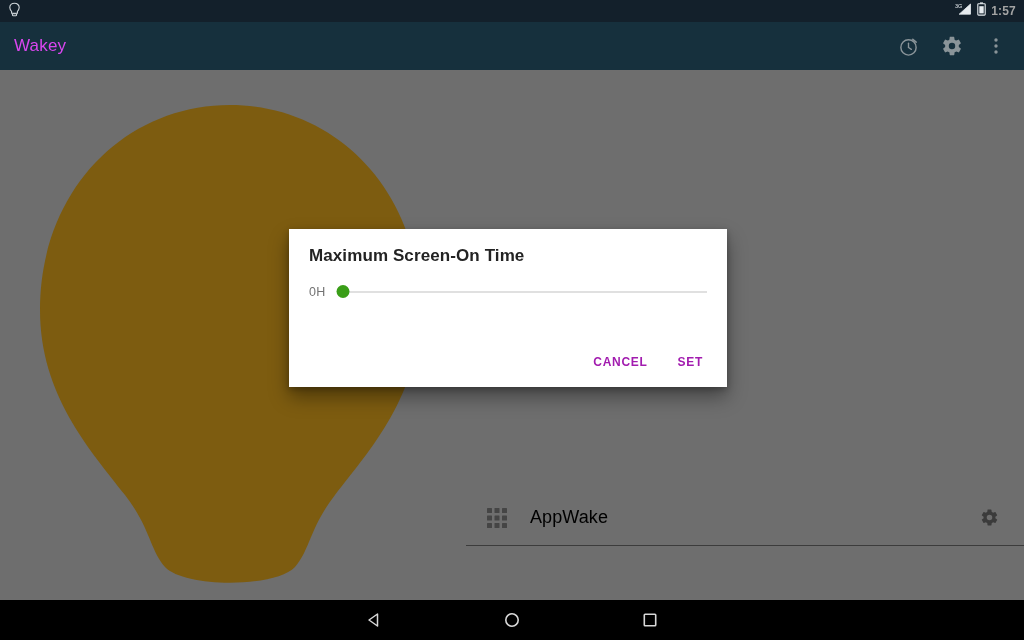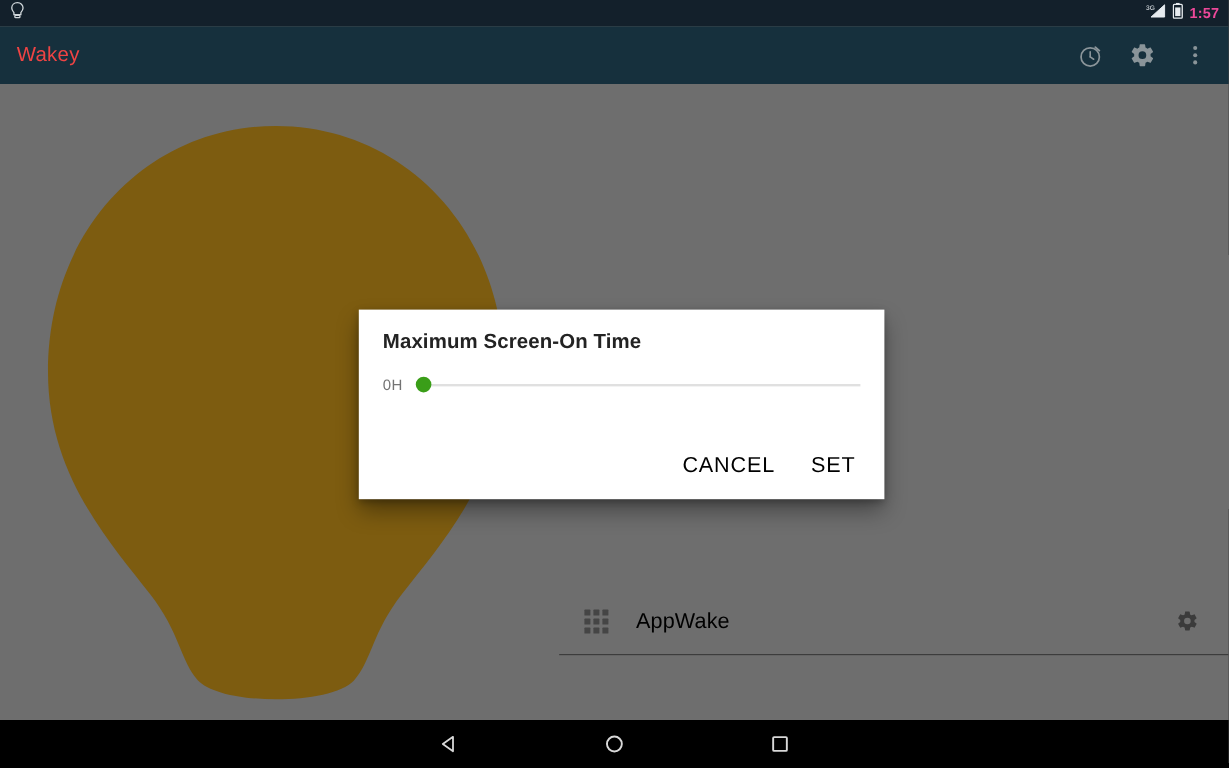--- a/index.html
+++ b/index.html
@@ -27,41 +27,41 @@
     background: #13202b;
     display: flex;
     align-items: center;
     justify-content: space-between;
     padding: 0 8px;
     box-sizing: border-box;
   }
   #status-left { display: flex; align-items: center; gap: 6px; }
   #status-right { display: flex; align-items: center; gap: 5px; }
   .status-clock {
-    color: #ec4899;
+    color: #a3a3a3;
     font-size: 12px;
     font-weight: bold;
     letter-spacing: 0.2px;
     line-height: 22px;
   }
 
   
   #app-bar {
     position: absolute;
     left: 0; top: 22px;
     width: 1024px;
     height: 48px;
     background: #16303d;
     display: flex;
     align-items: center;
     box-sizing: border-box;
     padding: 0 10px 0 14px;
   }
   #app-title {
-    color: #ef4444;
+    color: #d946ef;
     font-size: 17px;
     font-weight: normal;
     letter-spacing: 0.2px;
     flex: 1;
   }
   .appbar-actions { display: flex; align-items: center; gap: 8px; }
   .appbar-btn {
     width: 36px; height: 36px;
     display: flex; align-items: center; justify-content: center;
   }
@@ -124,28 +124,27 @@
 
   
   #scrim {
     position: absolute;
     left: 0; top: 0;
     width: 1024px; height: 640px;
     background: transparent;
   }
   #dialog {
     position: absolute;
-    left: 299px;
+    left: 289px;
     top: 229px;
     width: 438px;
     height: 158px;
     background: #ffffff;
     box-shadow: 0 10px 18px rgba(0,0,0,0.38), 0 2px 6px rgba(0,0,0,0.25);
     box-sizing: border-box;
-    margin-top: 29px;
   }
   #dialog-title {
     position: absolute;
     left: 20px;
     top: 17px;
     color: #232323;
     font-size: 17px;
     font-weight: bold;
     letter-spacing: 0.1px;
   }
@@ -193,23 +192,23 @@
   }
   #dialog-actions {
     position: absolute;
     right: 14px;
     bottom: 12px;
     display: flex;
     align-items: center;
     gap: 10px;
   }
   .dialog-btn {
-    color: #000000;
-    font-size: 18px;
-    font-weight: normal;
+    color: #a21caf;
+    font-size: 12px;
+    font-weight: bold;
     letter-spacing: 0.7px;
     padding: 6px 10px;
     background: transparent;
     border: none;
     font-family: "Liberation Sans", sans-serif;
     cursor: pointer;
   }
 
   
   #nav-bar {

